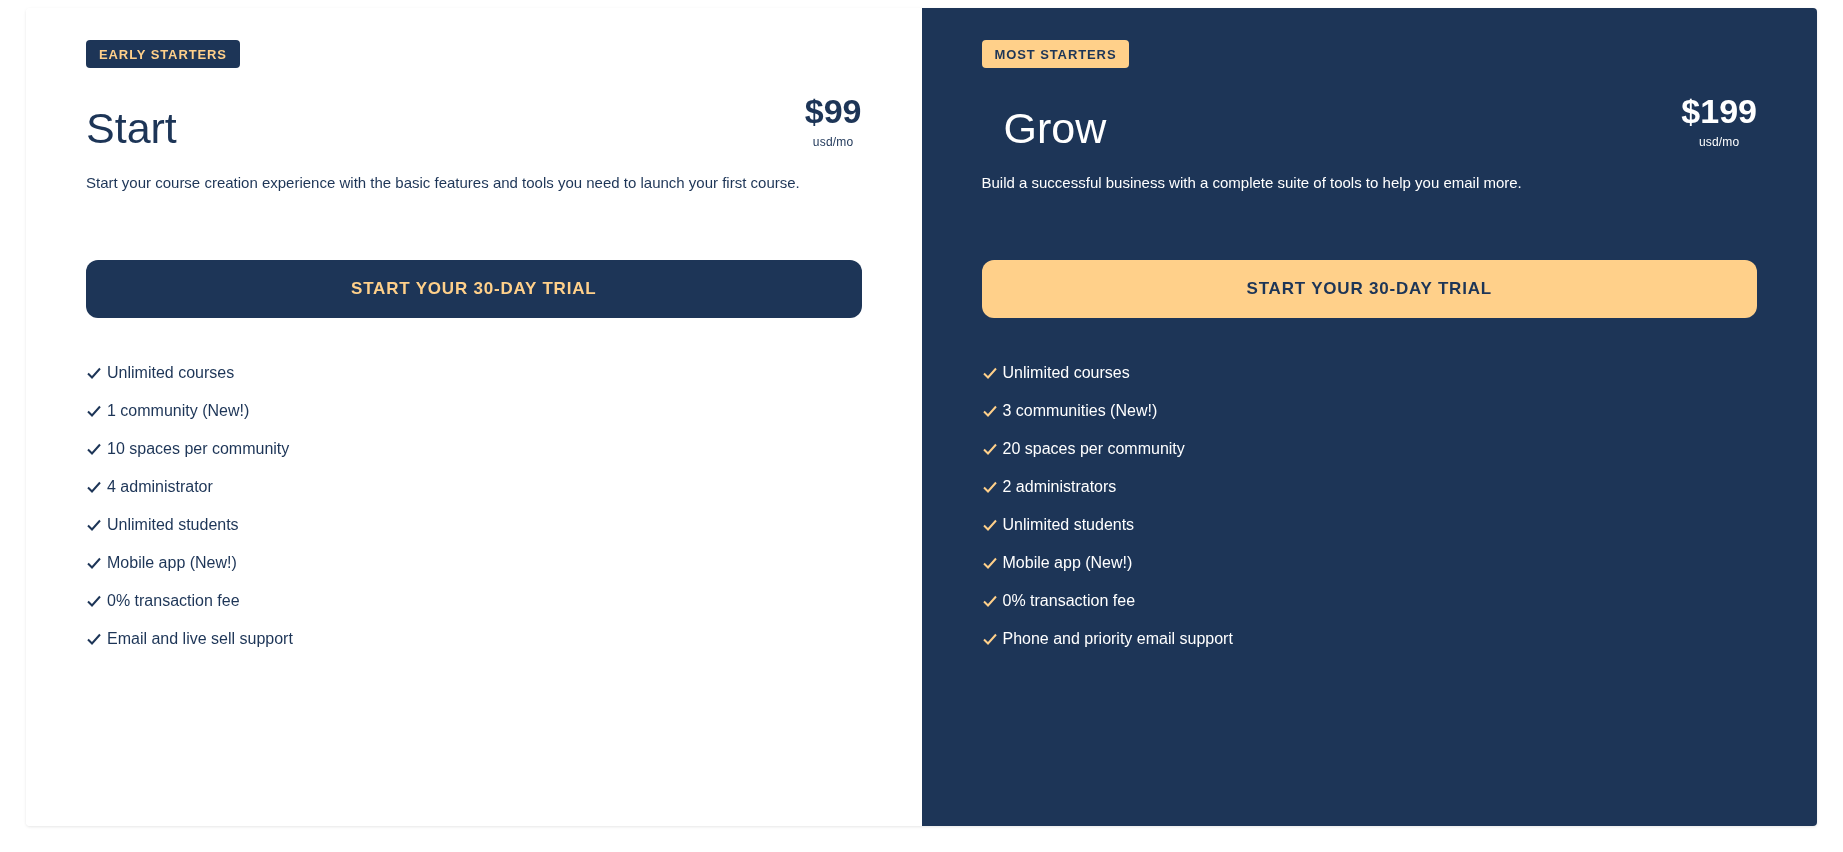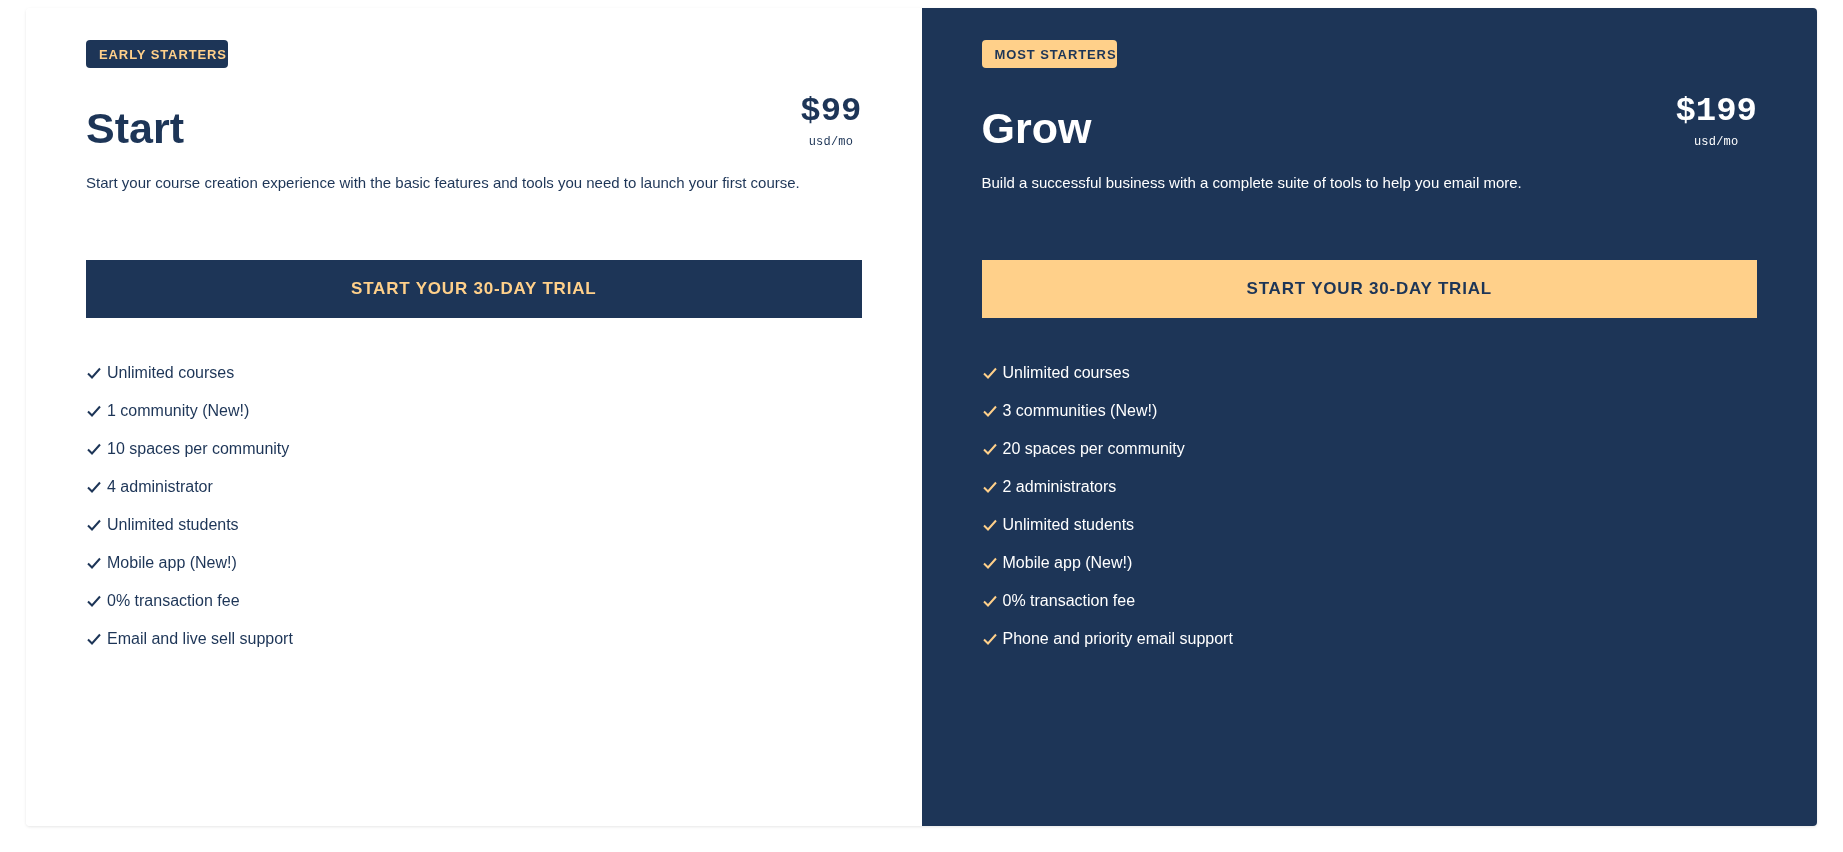--- a/index.html
+++ b/index.html
@@ -33,41 +33,41 @@
     position: relative;
   }
   .plan-light { background: #ffffff; }
   .plan-dark  { background: #1d3557; }
 
   .badge {
     display: inline-block;
     font-size: 13px;
     font-weight: bold;
     letter-spacing: 0.9px;
-    padding: 7px 1px 6px 13px;
+    padding: 7px 13px 6px 13px;
     border-radius: 4px;
   }
   .badge-dark { background: #1d3557; color: #ffd08a; }
   .badge-gold { background: #ffd08a; color: #1d3557; }
 
   .plan-head {
     display: flex;
     align-items: flex-end;
     justify-content: space-between;
     margin-top: 26px;
   }
   .plan-name {
     font-size: 43px;
-    font-weight: 700;
+    font-weight: 400;
     line-height: 1.05;
   }
   .plan-name-light { color: #1d3557; }
-  .plan-name-dark  { color: #ffffff; }
-
-  .price-box { text-align: right; padding-bottom: 2px; font-family: Liberation Mono, monospace; }
+  .plan-name-dark  { color: #ffffff; margin-left: 22px; }
+
+  .price-box { text-align: right; padding-bottom: 2px; }
   .price {
     font-size: 34px;
     font-weight: bold;
     line-height: 1;
   }
   .price-light { color: #1d3557; }
   .price-dark  { color: #ffffff; }
   .price-unit {
     font-size: 12px;
     margin-top: 7px;
@@ -89,21 +89,21 @@
   .cta {
     display: block;
     width: 100%;
     margin-top: 66px;
     padding: 19px 0;
     text-align: center;
     font-size: 17px;
     font-weight: bold;
     letter-spacing: 0.8px;
     border: none;
-    border-radius: 0;
+    border-radius: 12px;
     cursor: pointer;
     font-family: "Liberation Sans", sans-serif;
   }
   .cta-dark { background: #1d3557; color: #ffd08a; }
   .cta-gold { background: #ffd08a; color: #1d3557; }
 
   .features {
     list-style: none;
     margin-top: 36px;
   }

